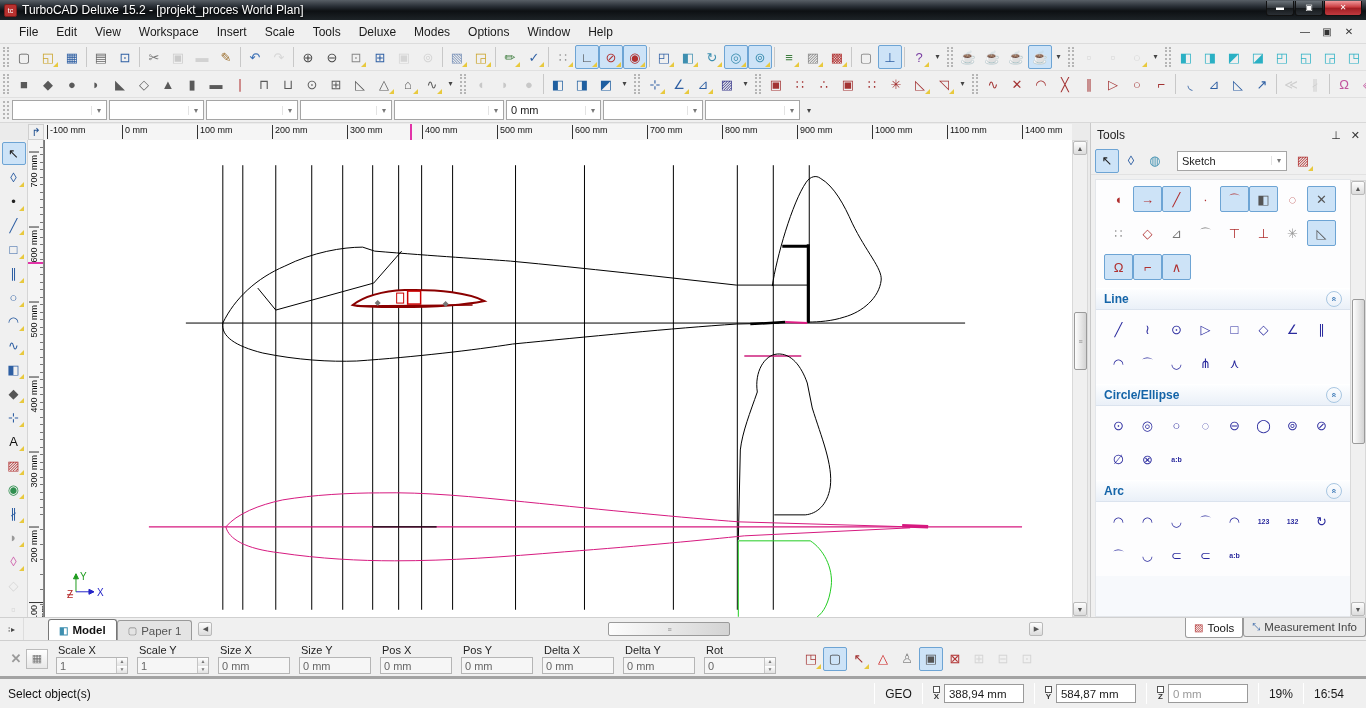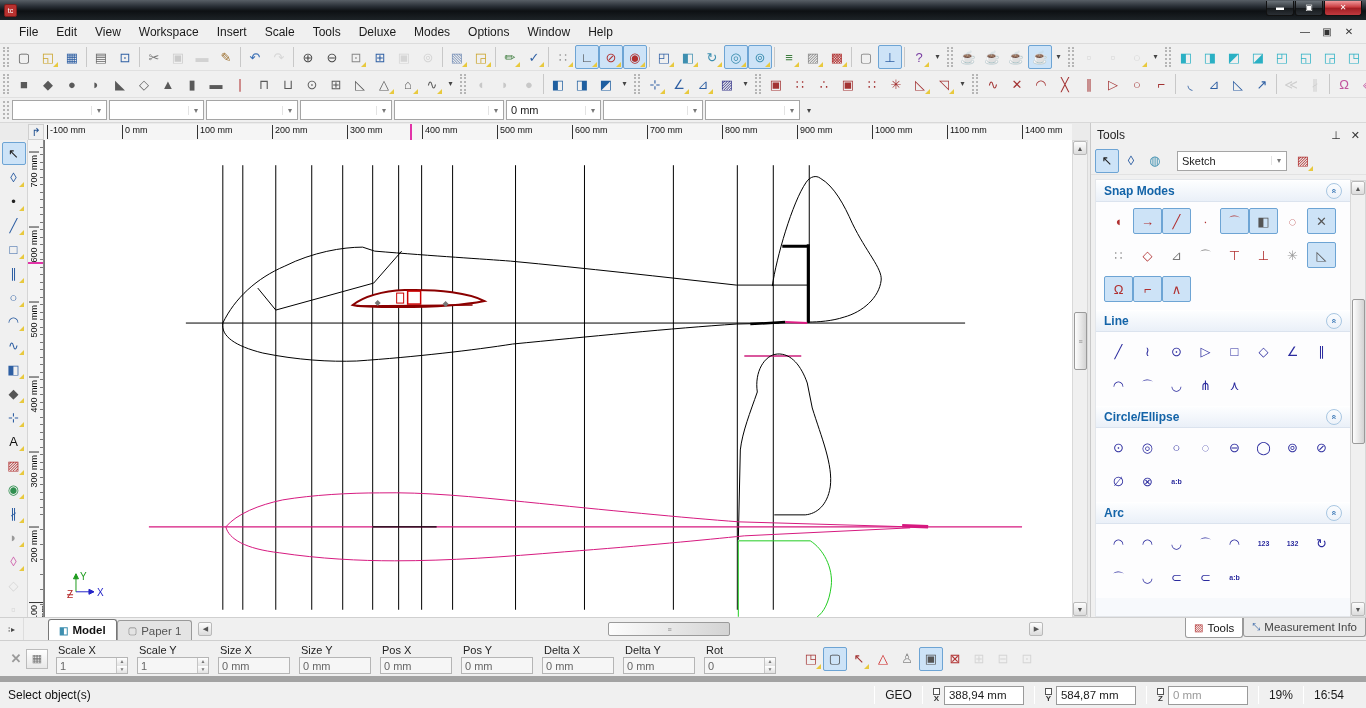--- a/index.html
+++ b/index.html
@@ -127,38 +127,39 @@
   .fld{width:81px;flex:none;}
   .fld .flb{font-size:11px;color:#222;padding-left:2px;}
   .fld .fin{height:17px;border:1px solid #b5b5b5;background:#f6f6f6;color:#666;font-size:11px;display:flex;
     align-items:center;padding-left:3px;margin-right:9px;position:relative;}
   .spin{position:absolute;right:0;top:0;width:11px;height:100%;border-left:1px solid #c5c5c5;display:flex;
     flex-direction:column;}
   .spin span{flex:1;font-size:5px;color:#777;text-align:center;line-height:7px;background:linear-gradient(#fff,#e2e2e2);}
   #insp-icons{display:flex;align-items:center;margin-left:14px;}
 
   
-  #statusbar{position:absolute;left:0;top:676px;width:1366px;height:32px;background:#f0f0f0;border-top:6px solid #a3a3a3;
+  #statusbar{position:absolute;left:0;top:676px;width:1366px;height:32px;background:#f0f0f0;border-top:3px solid #a3a3a3;
     display:flex;align-items:center;font-size:12px;}
   #status-msg{padding-left:8px;color:#111;}
   #status-right{margin-left:auto;display:flex;align-items:center;height:100%;}
   .st-sep{width:1px;height:70%;background:#cdcdcd;border-right:1px solid #fff;}
   .st-cell{padding:0 10px;display:flex;align-items:center;gap:4px;height:100%;}
   .coord-ic{display:flex;flex-direction:column;align-items:center;line-height:1;color:#333;}
   .coord-ic .bx{width:7px;height:7px;border:1px solid #555;background:#fff;}
   .coord-ic .lt{font-size:8px;font-weight:bold;}
   .coord-f{width:80px;height:19px;background:#fff;border:1px solid #9a9a9a;display:flex;align-items:center;
     padding-left:4px;font-size:11.5px;}
   .coord-f.zoff{color:#9a9a9a;}
 </style>
 </head>
 <body>
 
 <div id="titlebar">
   <div class="appicon">tc</div>
+  <div class="ttl">TurboCAD Deluxe 15.2 - [projekt_proces World Plan]</div>
   <div id="winbtns">
     <div class="wbtn">▬</div>
     <div class="wbtn">▣</div>
     <div class="wbtn close">✕</div>
   </div>
 </div>
 
 <div id="menubar">
   <div style="display:flex">
       <div class="mi">File</div>
@@ -751,26 +752,20 @@
       <span class="cval">Sketch</span>
       <span class="arr">▾</span>
     </div>
     <div style="display:flex">
         <button class="icn fly">
           <span class="g" style="color: rgb(176, 48, 48);">▨</span>
         </button>
       </div>
   </div>
   <div id="rp-body">
-    <div class="sect-h">
-      <span>Snap Modes</span>
-      <span class="chev">
-          <span>«</span>
-        </span>
-    </div>
     <div class="sect-b">
         <button class="icn">
           <span class="g" style="color: rgb(176, 48, 48);">◖</span>
         </button>
         <button class="icn act">
           <span class="g" style="color: rgb(176, 48, 48);">→</span>
         </button>
         <button class="icn act">
           <span class="g" style="color: rgb(176, 48, 48);">╱</span>
         </button>

